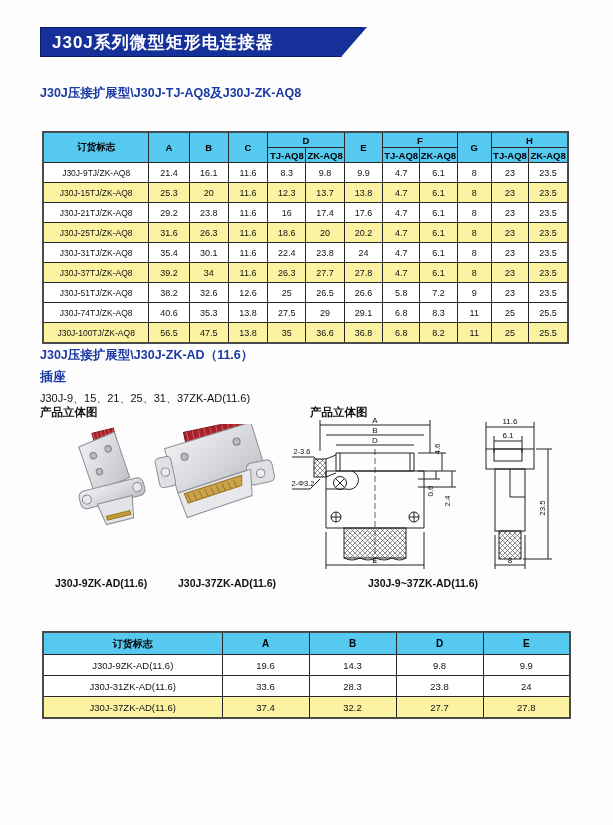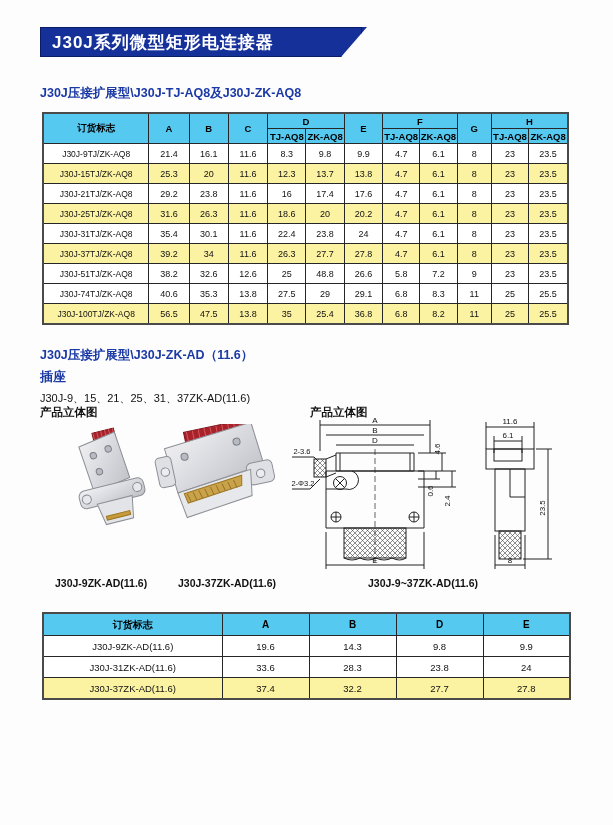--- a/index.html
+++ b/index.html
@@ -22,21 +22,21 @@
     border:1px solid #0b1c66;box-sizing:border-box;width:322px;
   }
 
   .sec-heading{color:#1c3aa5;font-weight:bold;font-size:12.5px;}
   .sub-heading{color:#1c3aa5;font-weight:bold;font-size:13px;}
   .models-line{color:#111;font-size:11px;}
   .view-label{color:#111;font-weight:bold;font-size:11.5px;}
   .caption{color:#111;font-weight:600;font-size:10.5px;}
 
   table{border-collapse:collapse;table-layout:fixed;background:#fff;}
-  .dim-table{border:2px solid #4a4a4a;}
+  .dim-table{border:2px solid #4a4a4a;margin-top:19px;}
   .dim-table th,.dim-table td{
     border:1px solid #262626;text-align:center;vertical-align:middle;
     padding:0;overflow:hidden;white-space:nowrap;
   }
   .dim-table th{background:#56c9f1;font-weight:bold;font-size:9.5px;color:#000;}
   #table1{width:527px;}
   #table1 th{height:14px;}
   #table1 td{height:19px;font-size:9px;}
   #table1 td:first-child{font-size:8.5px;}
   #table2{width:527px;}
@@ -175,21 +175,21 @@
         <td>8</td>
         <td>23</td>
         <td>23.5</td>
       </tr>
       <tr>
         <td>J30J-51TJ/ZK-AQ8</td>
         <td>38.2</td>
         <td>32.6</td>
         <td>12.6</td>
         <td>25</td>
-        <td>48.8</td>
+        <td>26.5</td>
         <td>26.6</td>
         <td>5.8</td>
         <td>7.2</td>
         <td>9</td>
         <td>23</td>
         <td>23.5</td>
       </tr>
       <tr>
         <td>J30J-74TJ/ZK-AQ8</td>
         <td>40.6</td>
@@ -203,21 +203,21 @@
         <td>11</td>
         <td>25</td>
         <td>25.5</td>
       </tr>
       <tr class="hl">
         <td>J30J-100TJ/ZK-AQ8</td>
         <td>56.5</td>
         <td>47.5</td>
         <td>13.8</td>
         <td>35</td>
-        <td>25.4</td>
+        <td>36.6</td>
         <td>36.8</td>
         <td>6.8</td>
         <td>8.2</td>
         <td>11</td>
         <td>25</td>
         <td>25.5</td>
       </tr>
     </tbody>
 </table>
 

